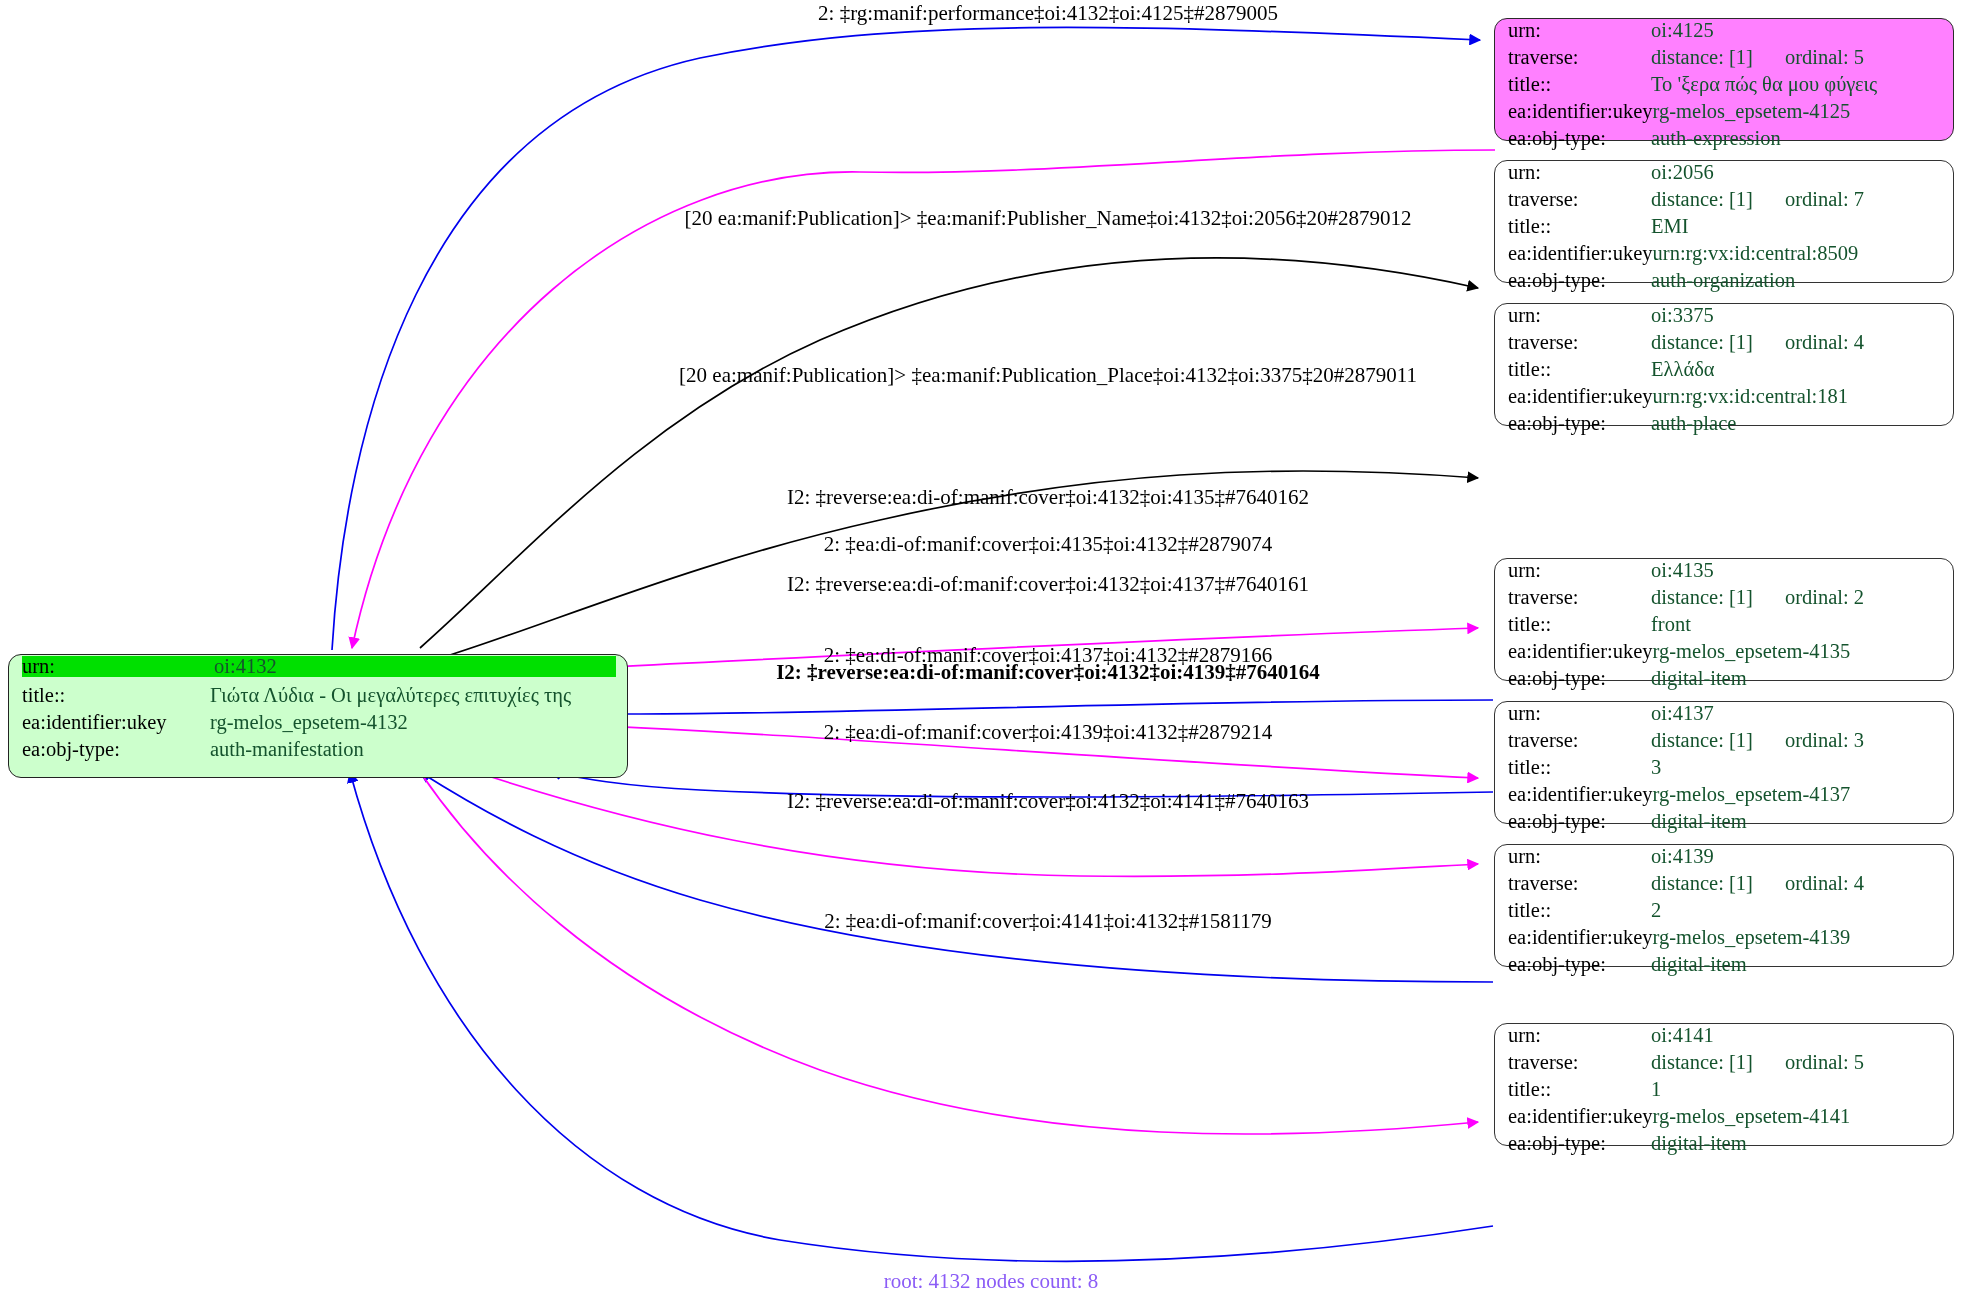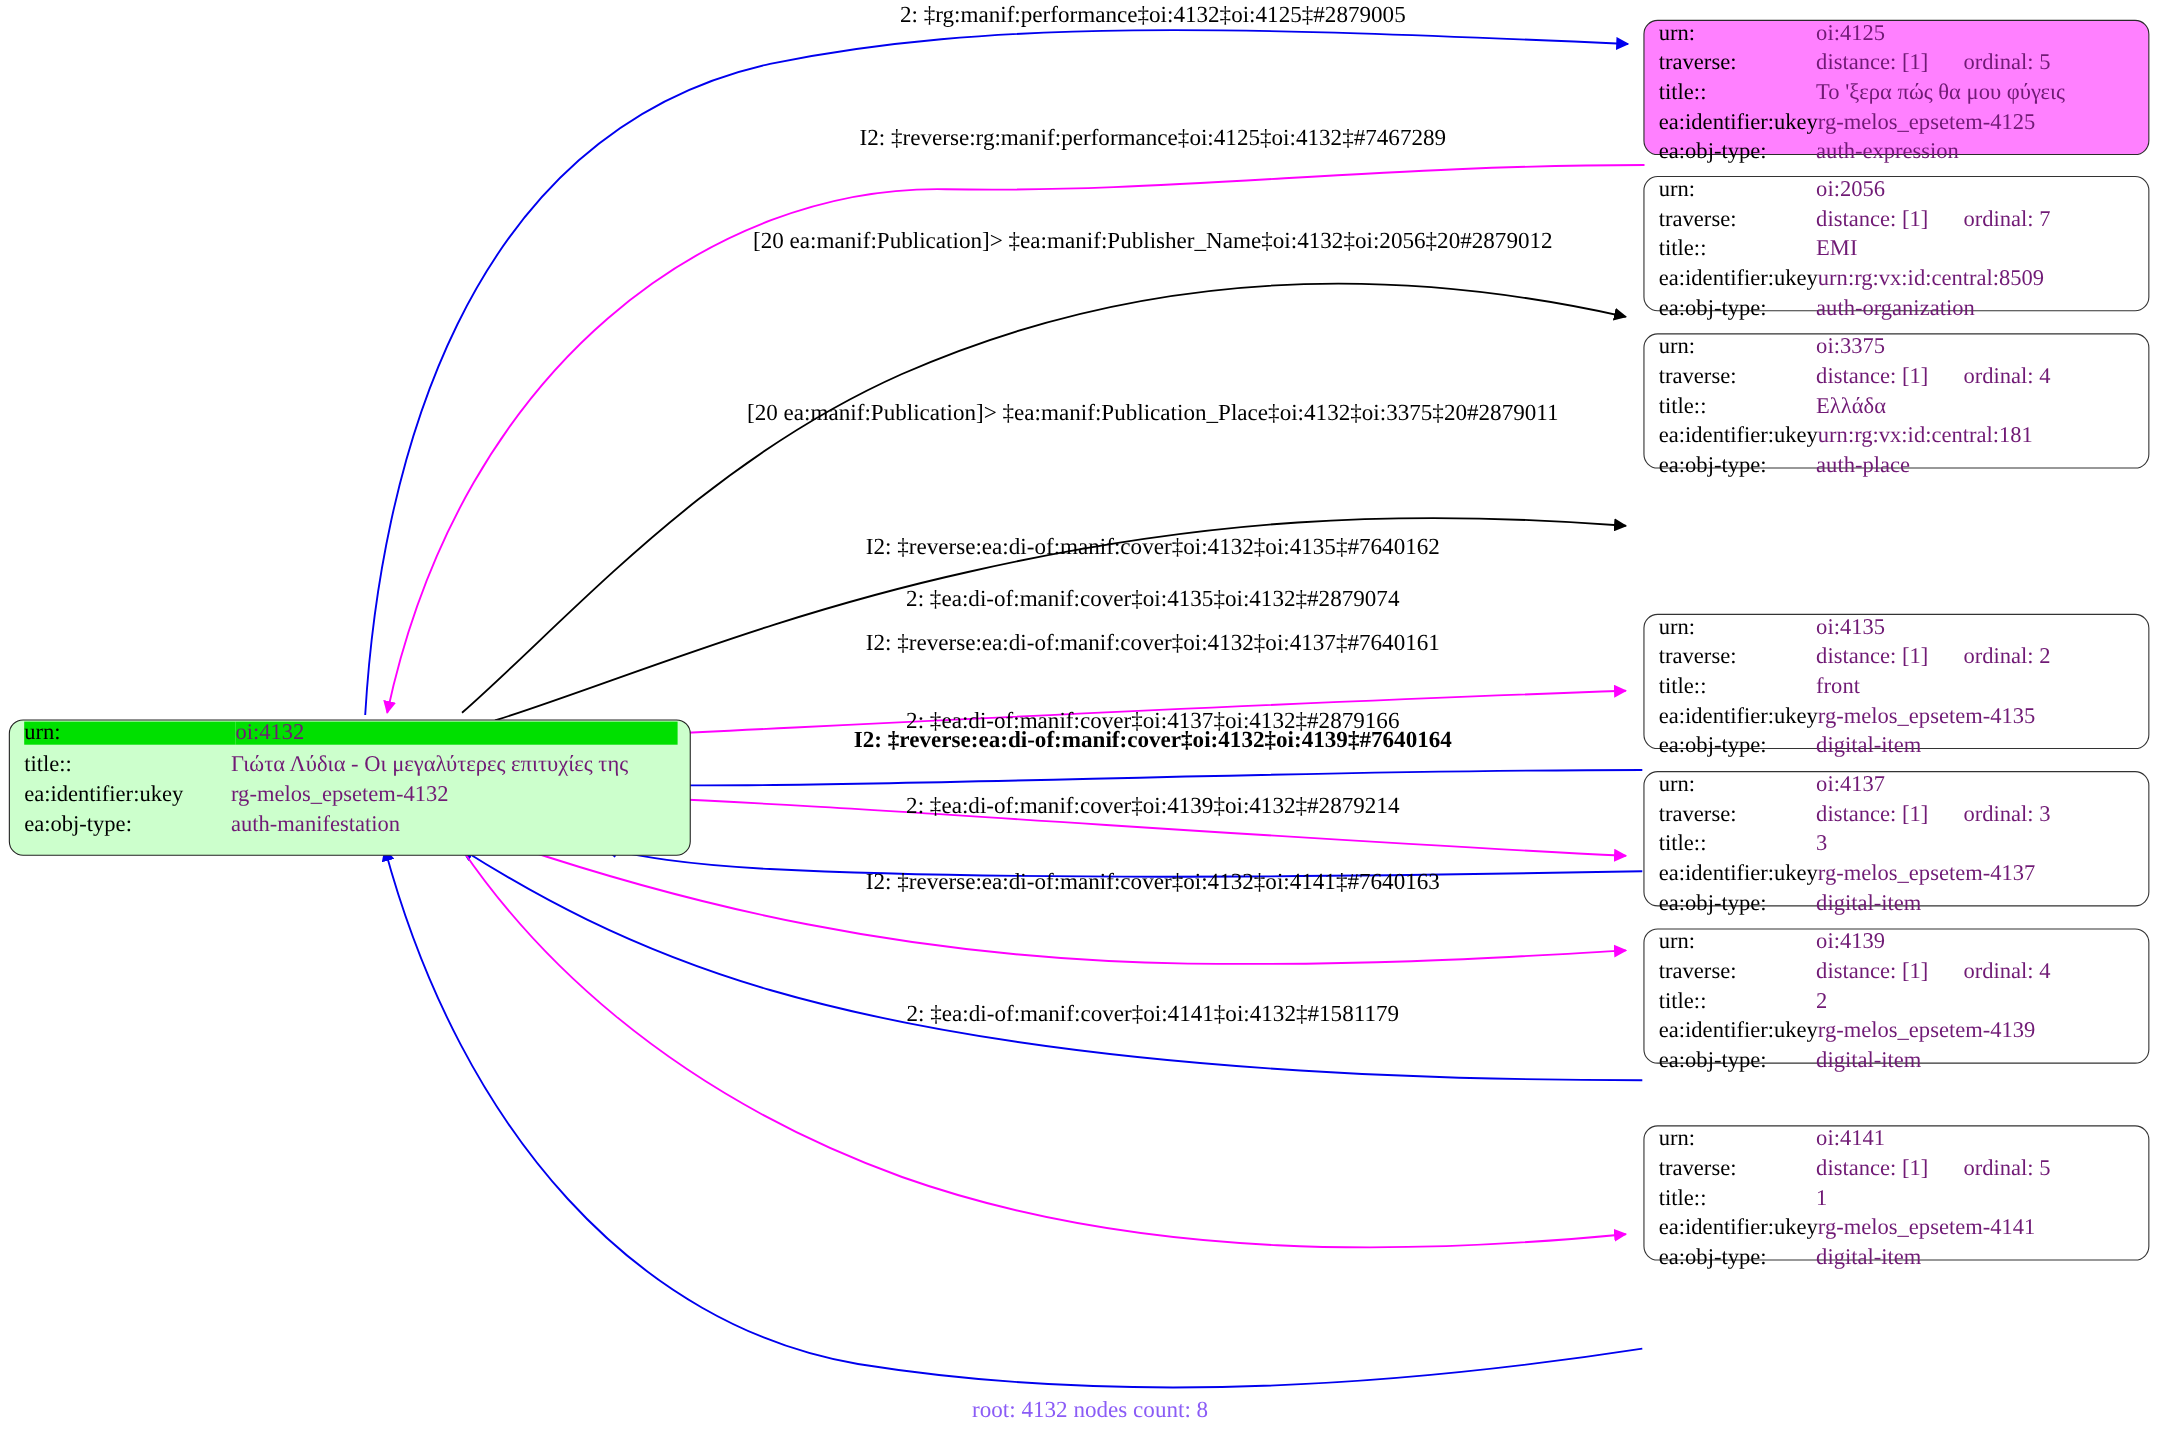--- a/index.html
+++ b/index.html
@@ -21,21 +21,21 @@
   .node.green{background:#ccffcc;border-color:#222222;}
   .node .row{display:flex;align-items:baseline;line-height:1.0;height:27px;}
   .node .k{
     flex:0 0 143px;
     font-size:20.5px;
     color:#000000;
     white-space:nowrap;
   }
   .node .v{
     font-size:20.5px;
-    color:#701a75;
+    color:#14532d;
     white-space:nowrap;
   }
   .node .v .ord{display:inline-block;margin-left:32px;}
   .node.green .row.hl .k,
   .node.green .row.hl .v{background:#00e000;}
   .node.green .row.hl .k{padding-right:4px;}
   .node.green .row.hl{height:29px;}
 
   
   .elabel{
@@ -94,21 +94,20 @@
 
     <path fill="none" stroke="#0000ee" stroke-width="1.7" marker-end="url(#ah-blue)" d="M 1493,982 C 1180,982 900,958 700,900 C 570,862 480,810 420,772"></path>
 
     <path fill="none" stroke="#ff00ff" stroke-width="1.7" marker-end="url(#ah-mag)" d="M 420,772 C 480,860 600,990 820,1070 C 1040,1148 1290,1140 1478,1122"></path>
 
     <path fill="none" stroke="#0000ee" stroke-width="1.7" marker-end="url(#ah-blue)" d="M 1493,1226 C 1220,1268 980,1272 780,1240 C 580,1206 420,1030 350,772"></path>
   </svg>
 
   <div class="elabel ctr" style="left:1048px;top:3px;">2: ‡rg:manif:performance‡oi:4132‡oi:4125‡#2879005</div>
 
-  <div class="elabel ctr" style="left:1048px;top:115px;">I2: ‡reverse:rg:manif:performance‡oi:4125‡oi:4132‡#7467289</div>
 
   <div class="elabel ctr" style="left:1048px;top:208px;">[20 ea:manif:Publication]&gt; ‡ea:manif:Publisher_Name‡oi:4132‡oi:2056‡20#2879012</div>
 
   <div class="elabel ctr" style="left:1048px;top:365px;">[20 ea:manif:Publication]&gt; ‡ea:manif:Publication_Place‡oi:4132‡oi:3375‡20#2879011</div>
 
   <div class="elabel ctr" style="left:1048px;top:487px;">I2: ‡reverse:ea:di-of:manif:cover‡oi:4132‡oi:4135‡#7640162</div>
 
   <div class="elabel ctr" style="left:1048px;top:534px;">2: ‡ea:di-of:manif:cover‡oi:4135‡oi:4132‡#2879074</div>
 
   <div class="elabel ctr" style="left:1048px;top:574px;">I2: ‡reverse:ea:di-of:manif:cover‡oi:4132‡oi:4137‡#7640161</div>

